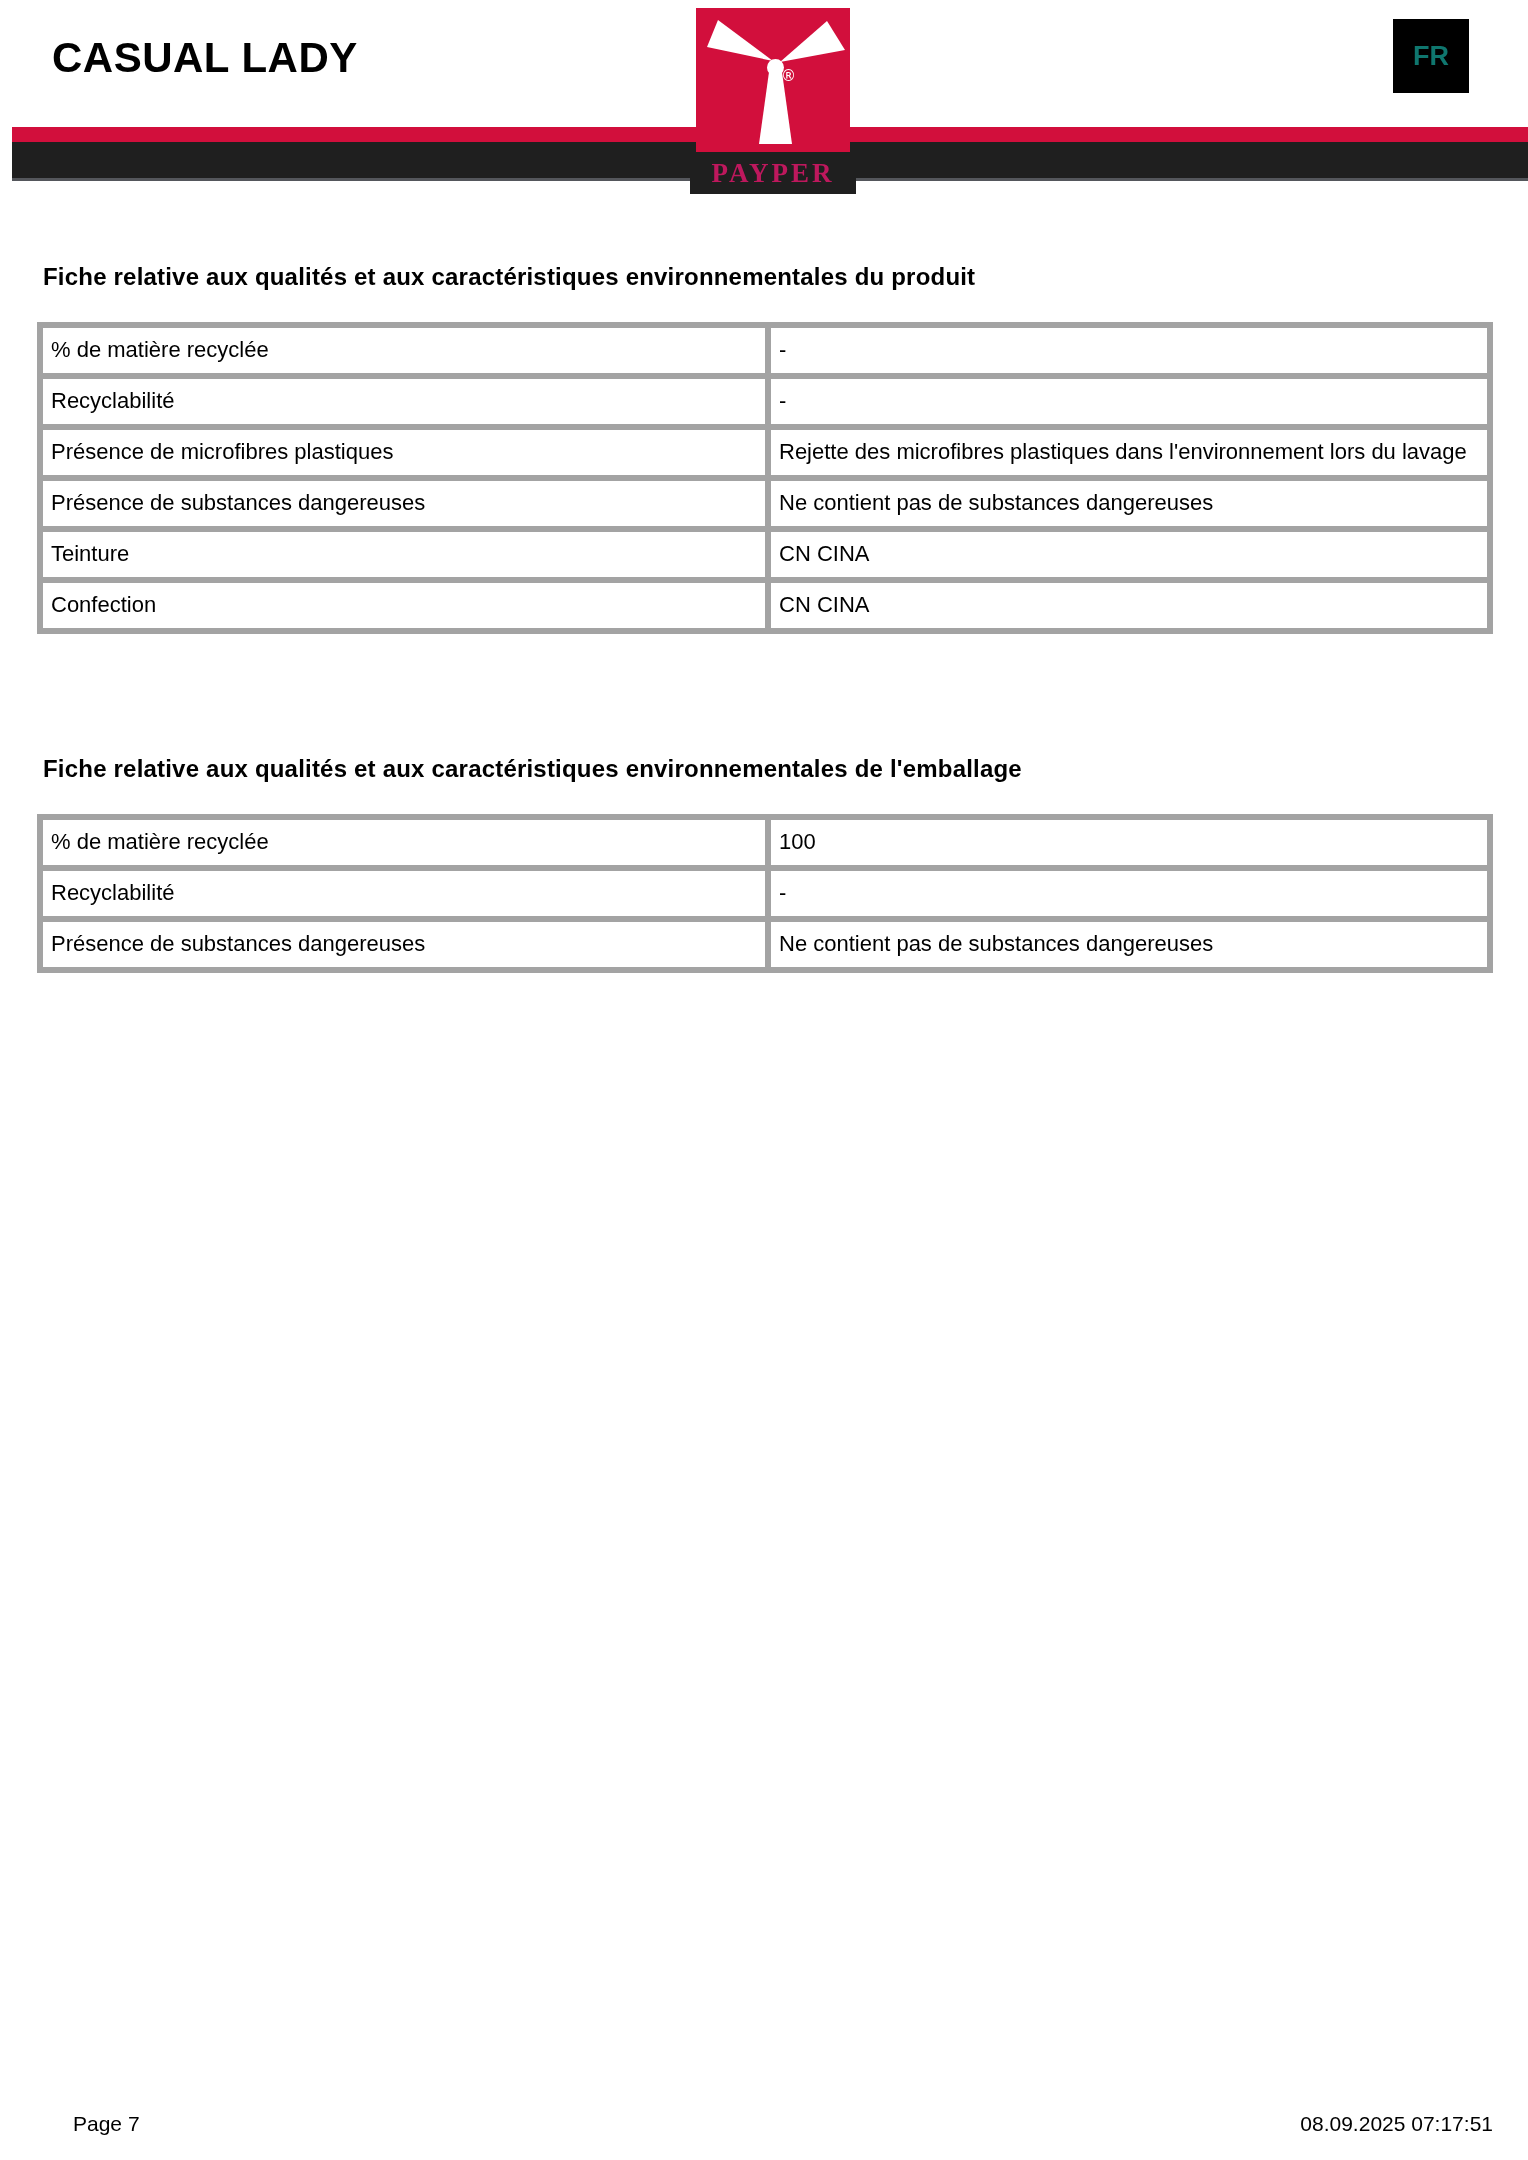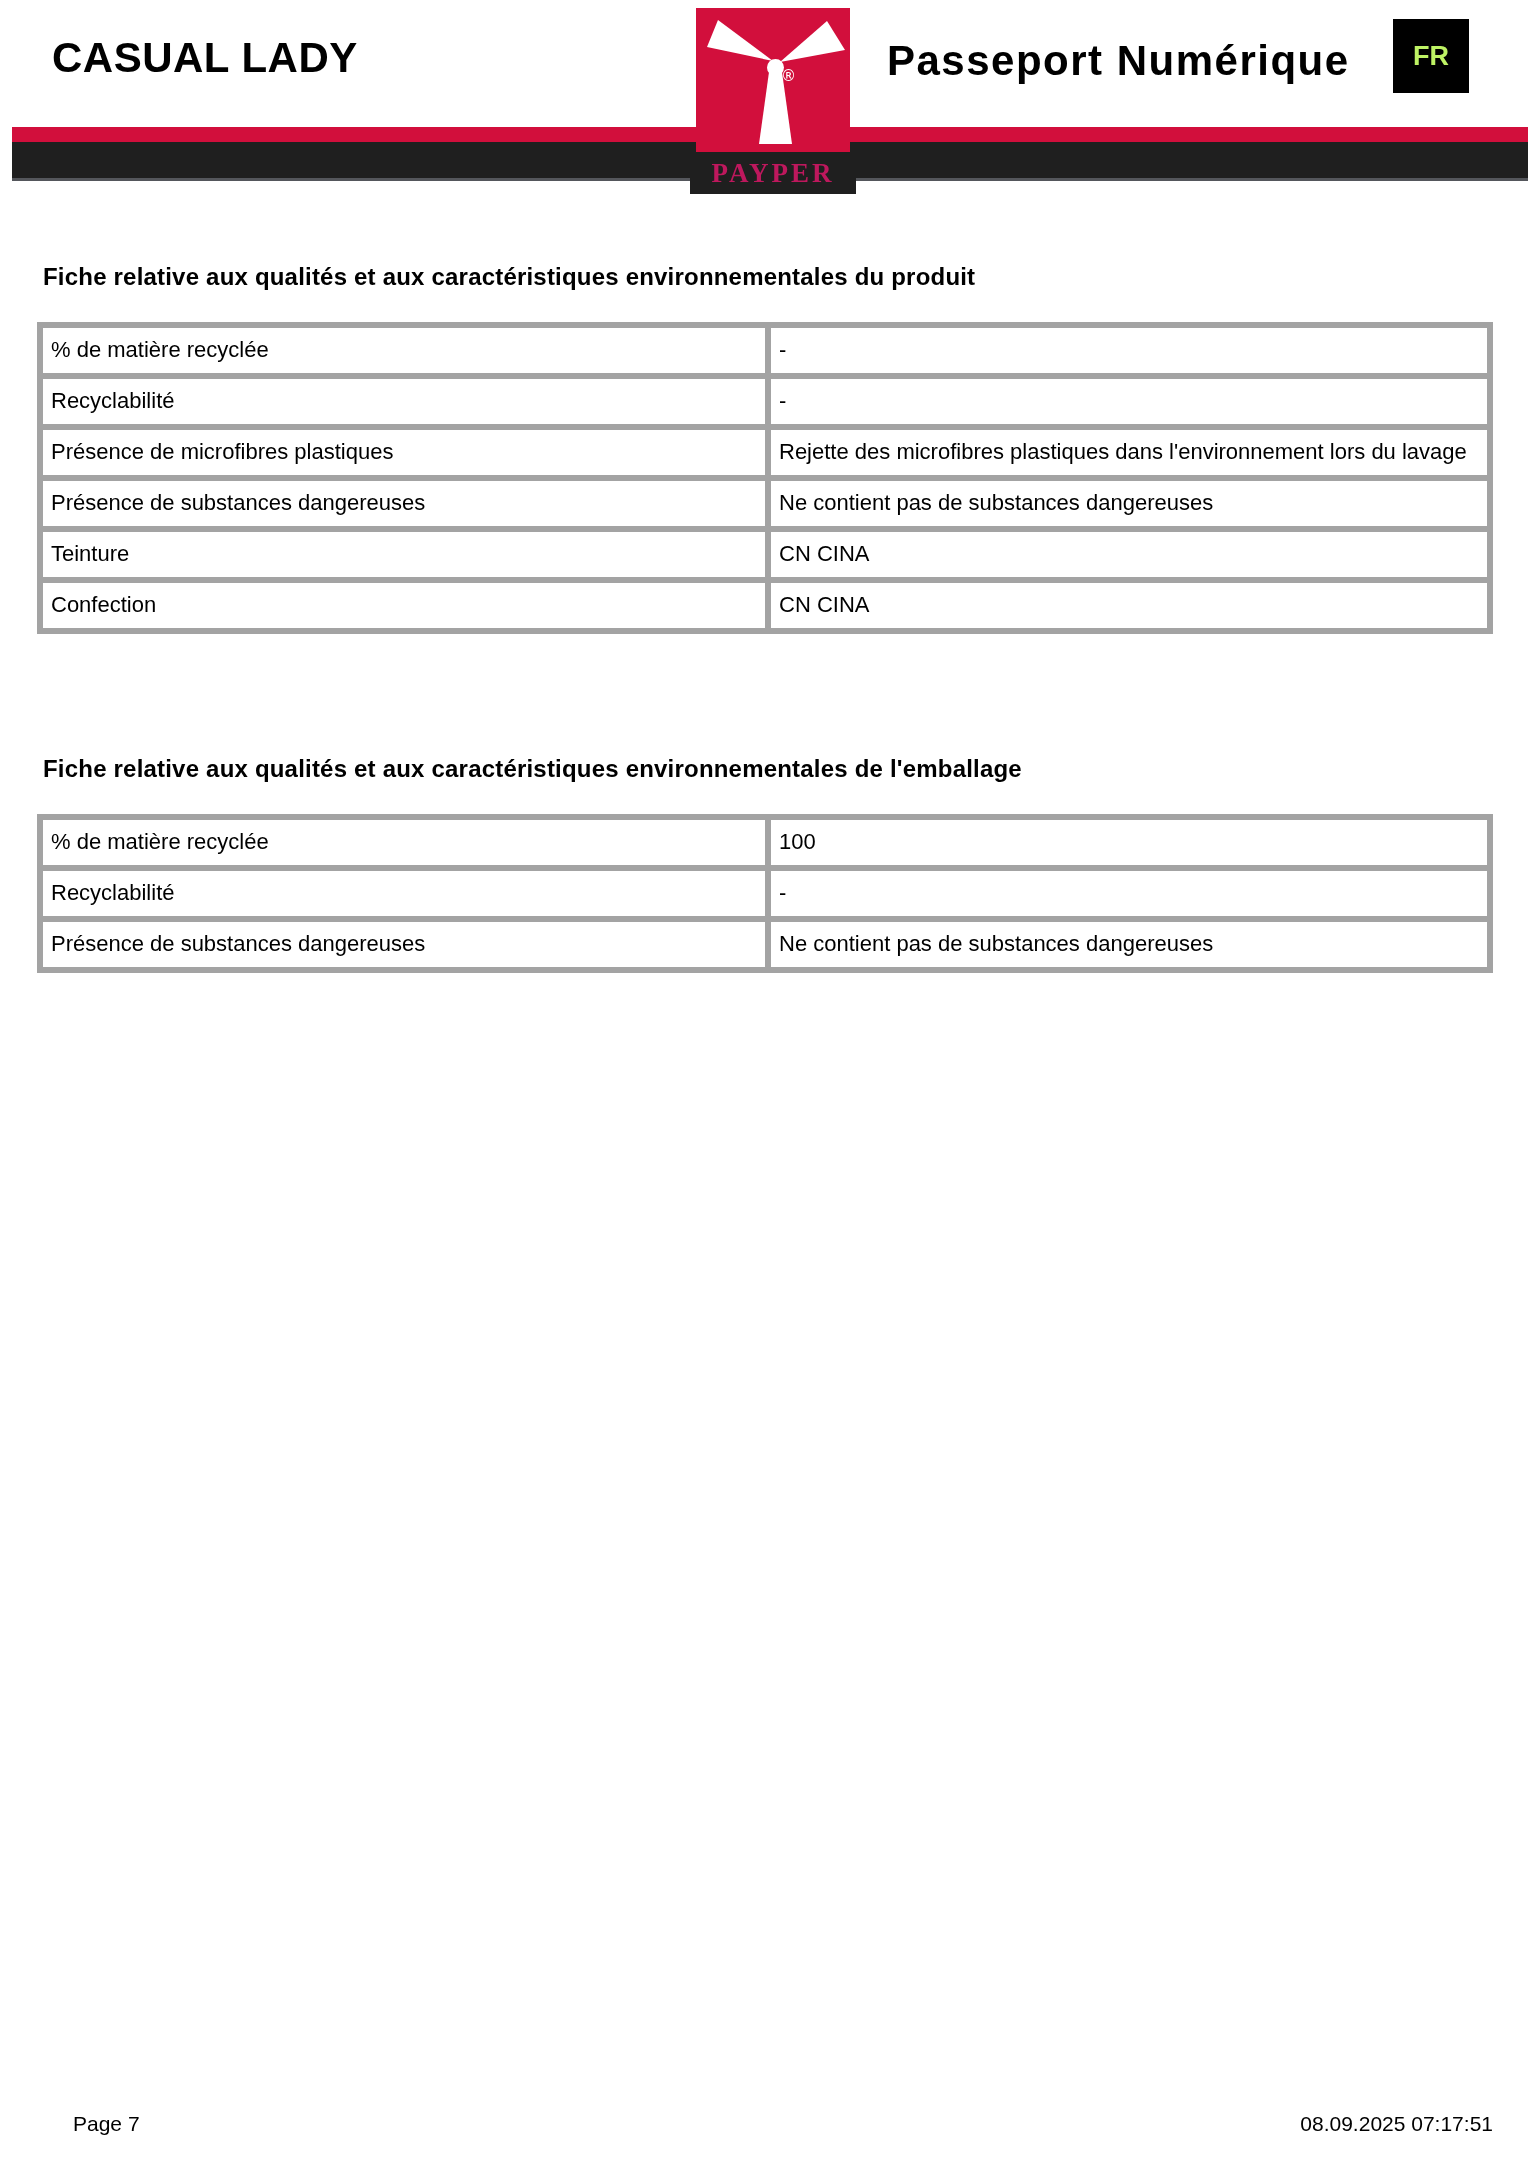--- a/index.html
+++ b/index.html
@@ -14,21 +14,21 @@
   .brand-name {
     position:absolute; left:40px; top:34px;
     font-size:42px; font-weight:bold; letter-spacing:0.5px; white-space:nowrap;
   }
   .doc-title {
     position:absolute; left:875px; top:37px;
     font-size:42px; font-weight:bold; letter-spacing:1.5px; white-space:nowrap;
   }
   .lang-badge {
     position:absolute; left:1381px; top:19px; width:76px; height:74px;
-    background:#000; color:#bef264; font-size:27px; font-weight:bold;
+    background:#000; color:#0f766e; font-size:27px; font-weight:bold;
     display:flex; align-items:center; justify-content:center;
   }
   .stripe-red  { position:absolute; left:0; top:127px; width:1528px; height:15px; background:var(--brand-red,#D20F3C); z-index:1; }
   .stripe-black{ position:absolute; left:0; top:142px; width:1528px; height:36px; background:var(--bar-black,#1F1F1F); z-index:1; }
   .stripe-gray { position:absolute; left:0; top:178px; width:1528px; height:3px;  background:var(--bar-edge,#54565B); z-index:1; }
 
   .logo { position:absolute; left:678px; top:8px; width:166px; height:186px; z-index:2; }
   .logo svg { display:block; }
   .logo-word {
     position:absolute; left:0; top:144px; width:166px; height:42px;
@@ -67,21 +67,20 @@
   .footer-page  { position:absolute; left:73px;  top:2112px; font-size:21px; }
   .footer-stamp { position:absolute; right:35px; top:2112px; font-size:21px; }
 </style>
 </head>
 <body>
 
 <div class="page">
 
   <div class="header">
     <div class="brand-name">CASUAL LADY</div>
-    <div class="doc-title">Passeport Numérique</div>
     <div class="lang-badge">FR</div>
 
     <div class="stripe-red"></div>
     <div class="stripe-black"></div>
     <div class="stripe-gray"></div>
 
     <div class="logo">
       <svg width="166" height="186" viewBox="0 0 166 186">
         <rect x="6" y="0" width="154" height="144" fill="#D20F3C"></rect>
         <rect x="0" y="144" width="166" height="42" fill="#1F1F1F"></rect>

